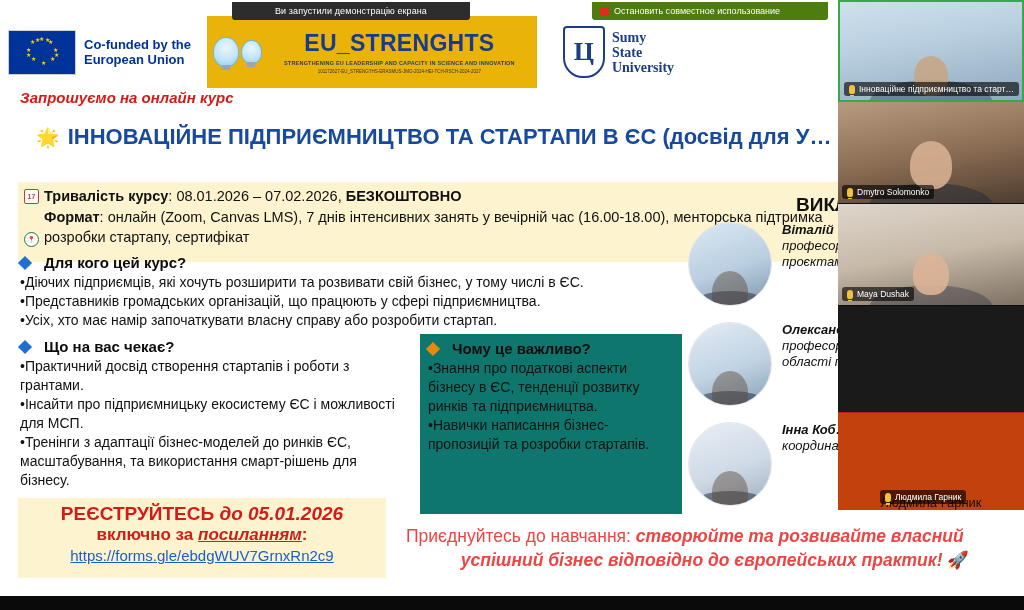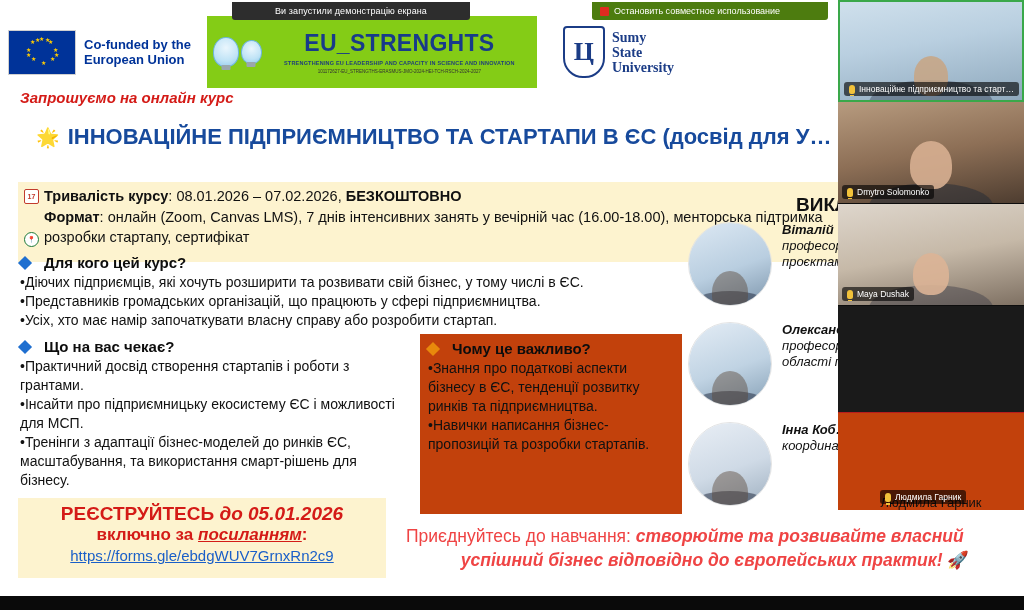--- a/index.html
+++ b/index.html
@@ -73,21 +73,21 @@
   .eu-flag .st {
     position: absolute; color: #ffcc00; font-size: 6px; line-height: 6px;
   }
   .eu-text {
     margin-left: 8px; color: #003399; font-size: 13px; line-height: 15px;
     font-weight: bold; flex: 0 0 auto;
   }
   #strengths-box {
     margin-left: 16px;
     width: 330px; height: 72px;
-    background: #84cc16;
+    background: #eab308;
     display: flex; align-items: center; gap: 6px;
     padding: 2px 6px;
     flex: 0 0 auto;
   }
   #strengths-box .bulbs { display: flex; align-items: center; gap: 2px; }
   .bulb {
     width: 26px; height: 30px;
     background: radial-gradient(circle at 50% 35%, #eaf6fd 0%, #bfe3f6 60%, #8ec9ec 100%);
     border-radius: 50% 50% 45% 45%;
     border: 1px solid #6fb6de;
@@ -168,21 +168,21 @@
   }
   .diamond.orange { background: #e8890c; }
   .bul { font-size: 14px; line-height: 19px; color: #111; margin-top: 2px; }
   .bul div { white-space: nowrap; }
 
   #sec-expect { position: absolute; left: 20px; top: 338px; width: 390px; }
   #sec-expect .bul div { white-space: normal; }
   #why-box {
     position: absolute; left: 420px; top: 334px;
     width: 262px; height: 180px;
-    background: #c2410c; padding: 6px 8px;
+    background: #0f766e; padding: 6px 8px;
   }
   #why-box .bul div { white-space: normal; }
 
   
   #reg-box {
     position: absolute; left: 18px; top: 498px;
     width: 368px; height: 80px;
     background: #fdf3cf;
     text-align: center; padding-top: 5px;
   }

